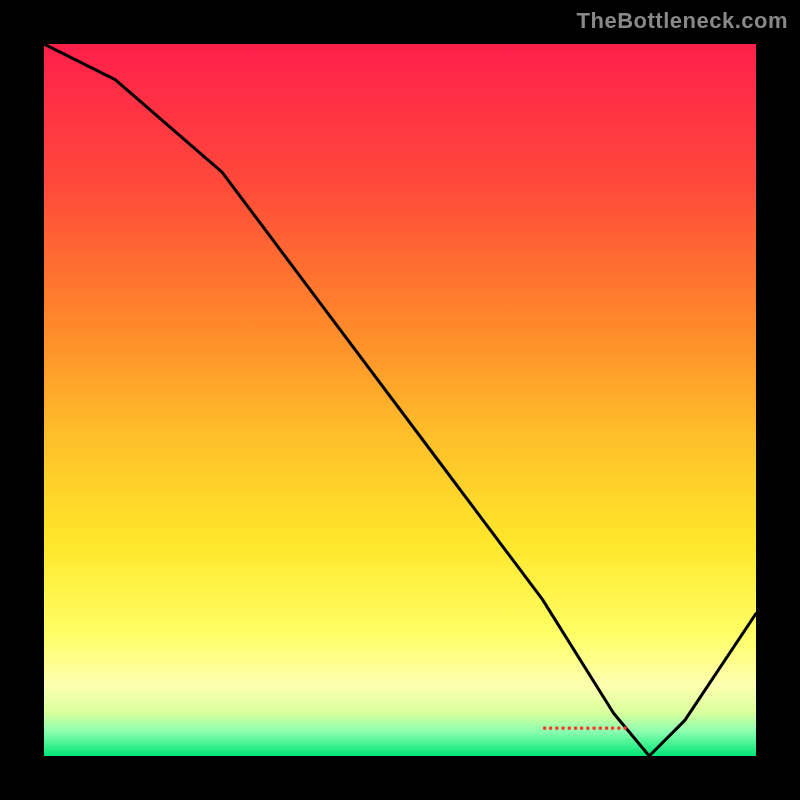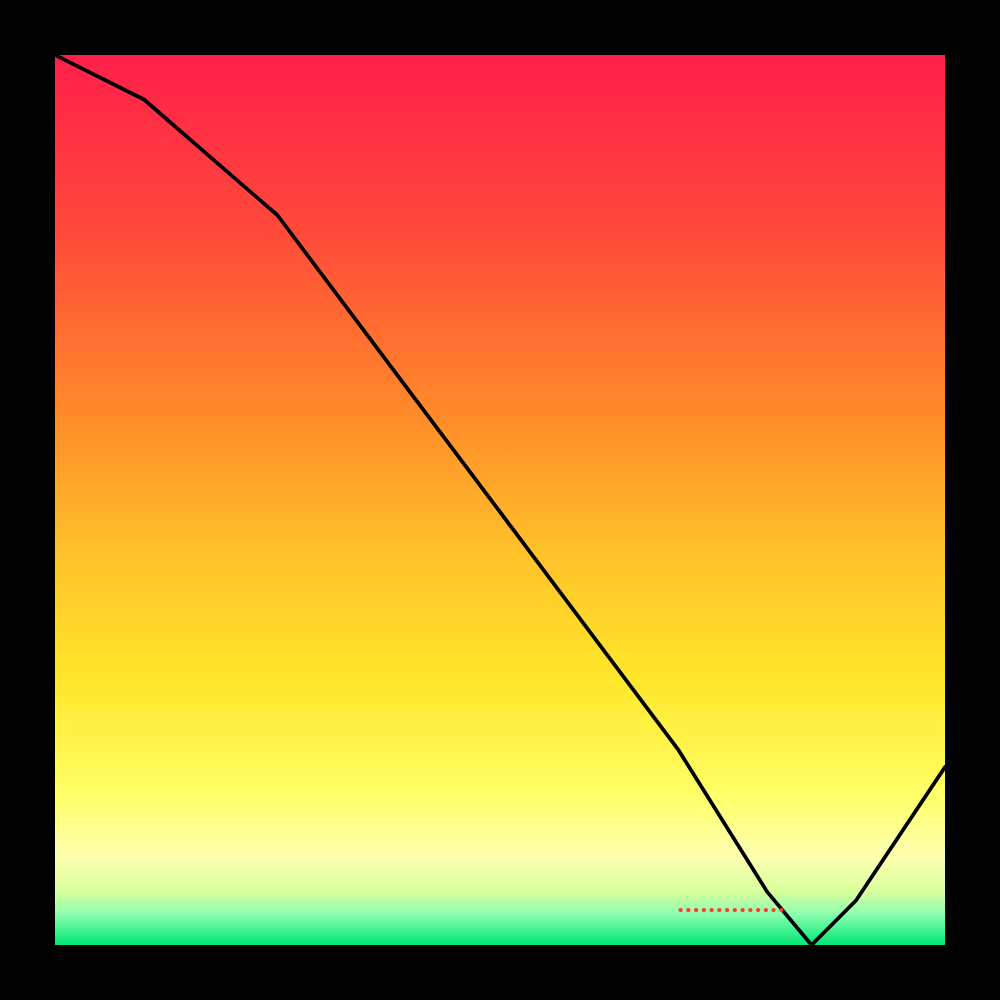--- a/index.html
+++ b/index.html
@@ -50,20 +50,21 @@
     font-weight: 700;
     letter-spacing: 2px;
     color: #ff3b2f;
     white-space: nowrap;
   }
 </style>
 </head>
 <body>
 
 <div class="wrap">
+  <div class="watermark">TheBottleneck.com</div>
 
   <div class="plot">
     <svg class="gradient" viewBox="0 0 712 712" preserveAspectRatio="none">
       <defs>
         <linearGradient id="bg" x1="0" y1="0" x2="0" y2="1">
             <stop offset="0%" stop-color="#ff1f4b"></stop>
             <stop offset="20%" stop-color="#ff4a3a"></stop>
             <stop offset="40%" stop-color="#ff8a2a"></stop>
             <stop offset="55.00000000000001%" stop-color="#ffbf2a"></stop>
             <stop offset="70%" stop-color="#ffe72a"></stop>

